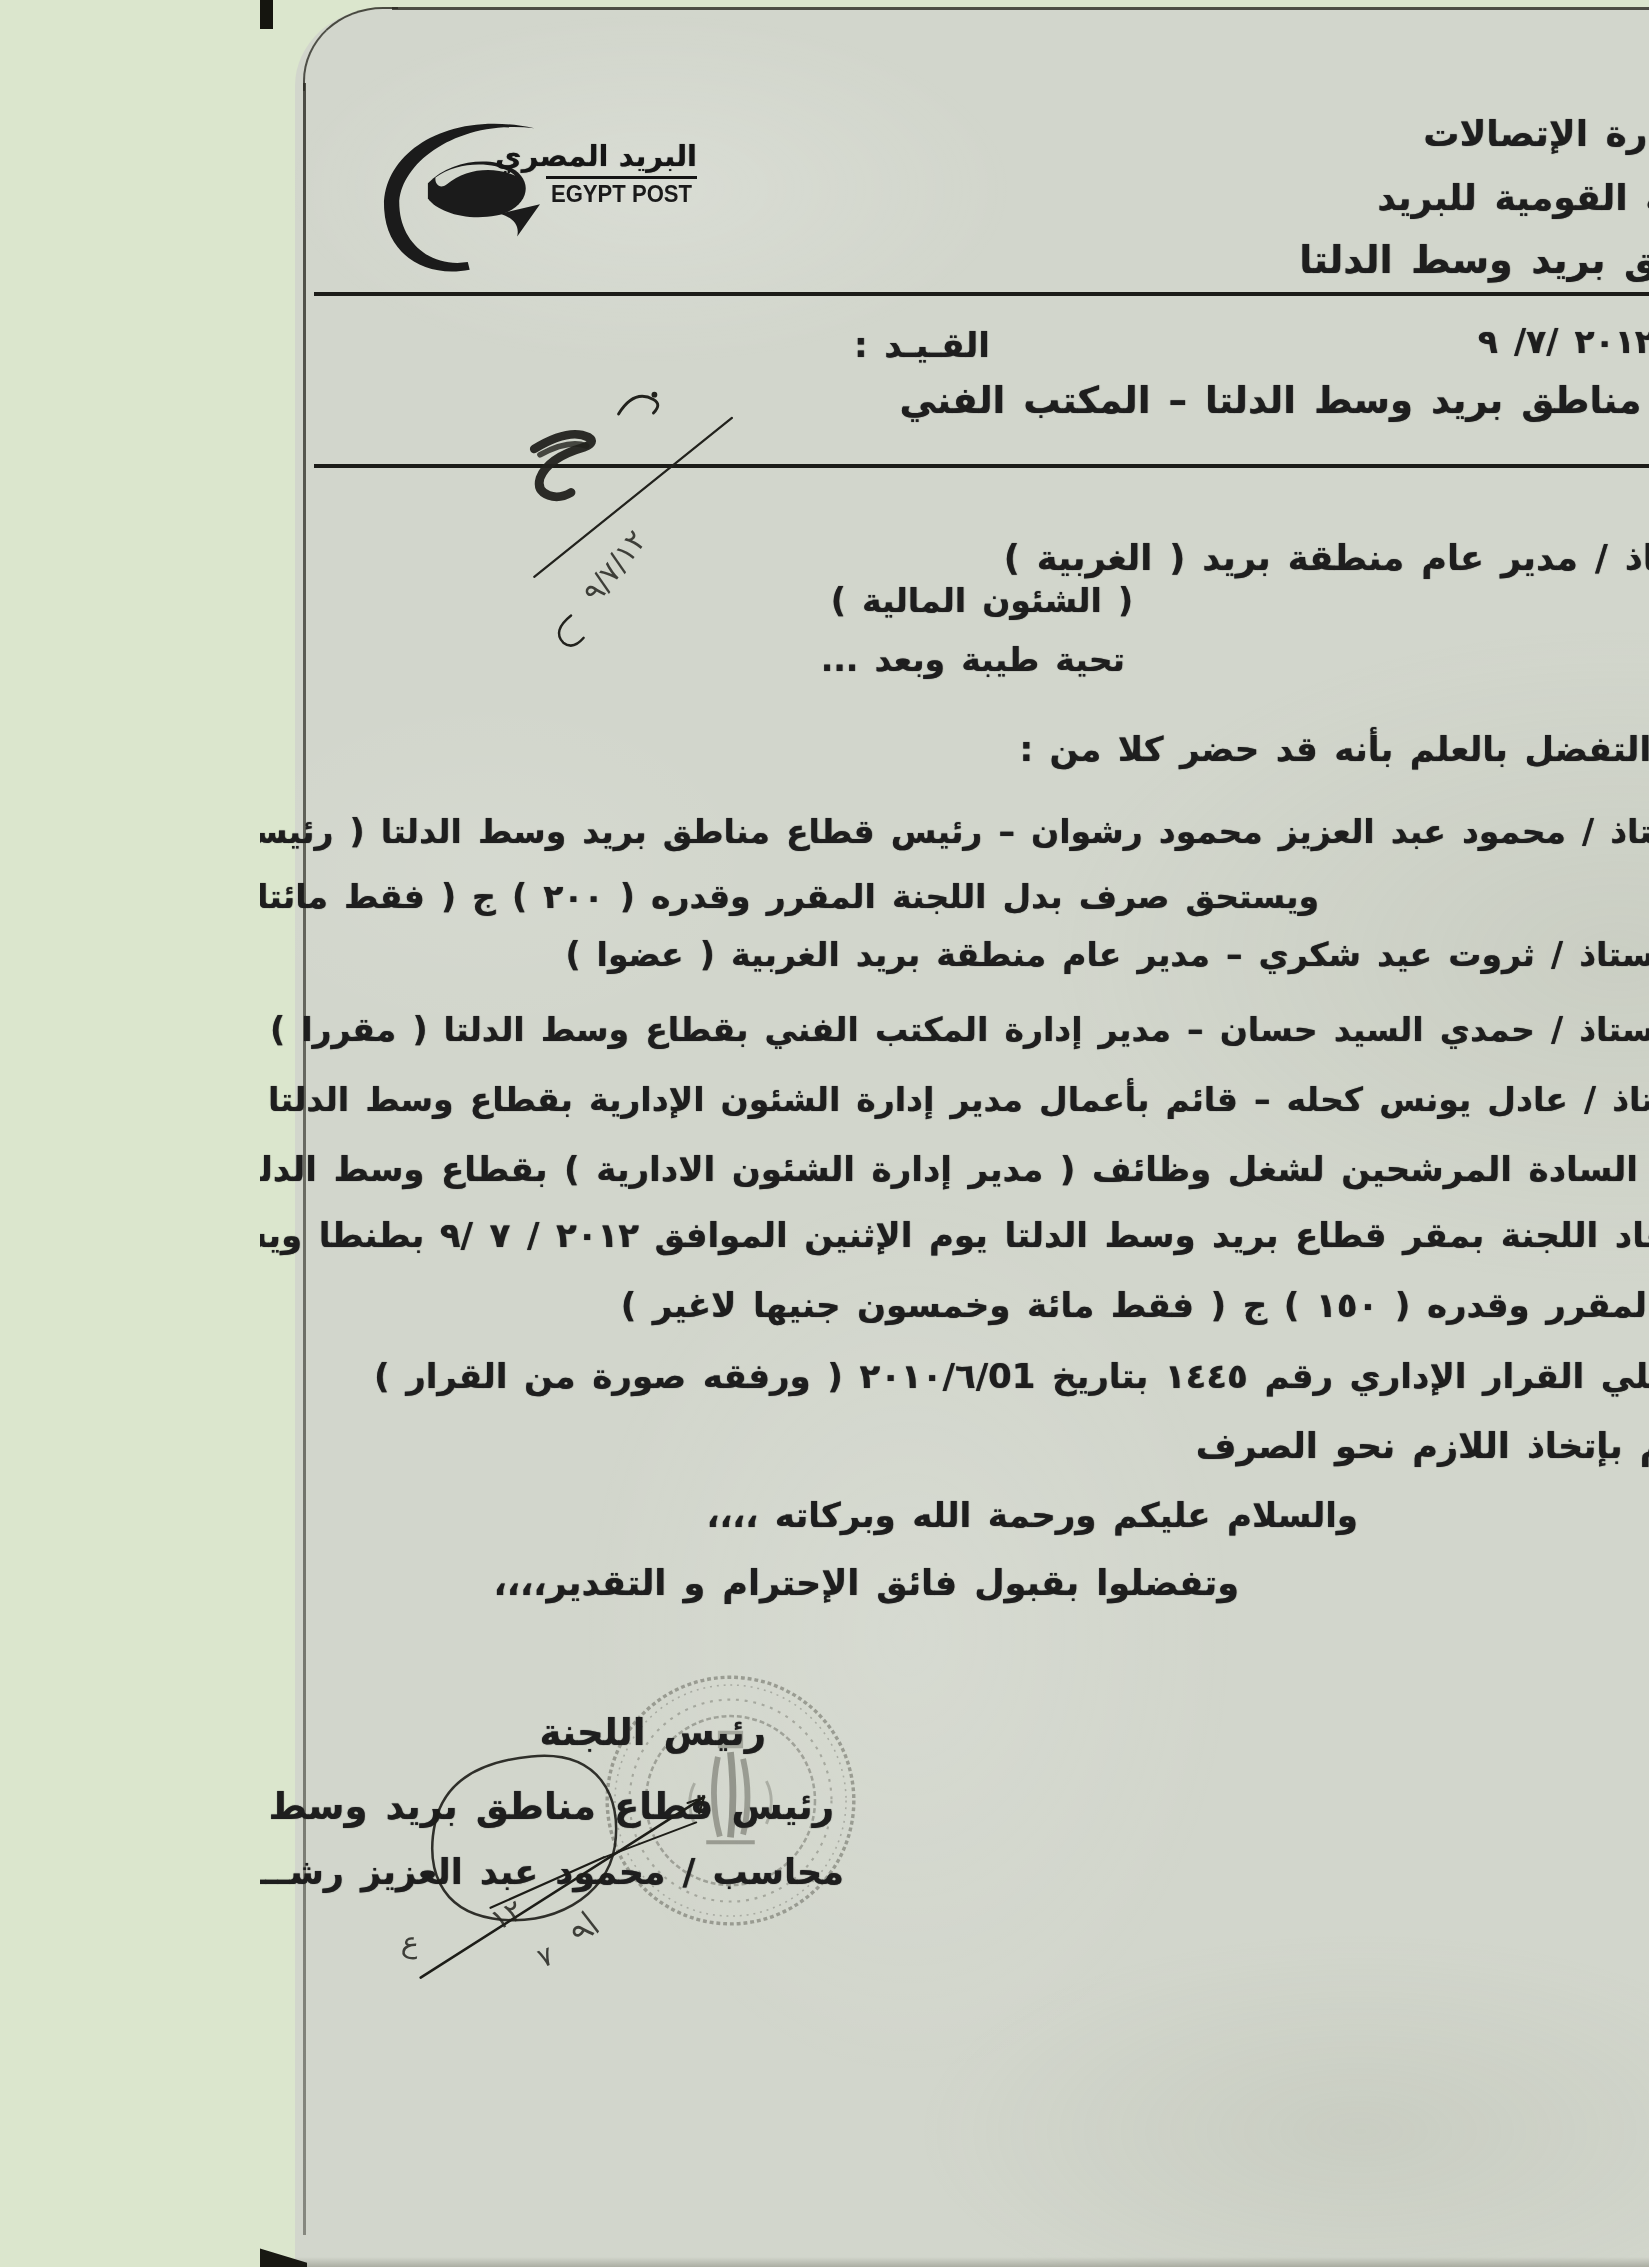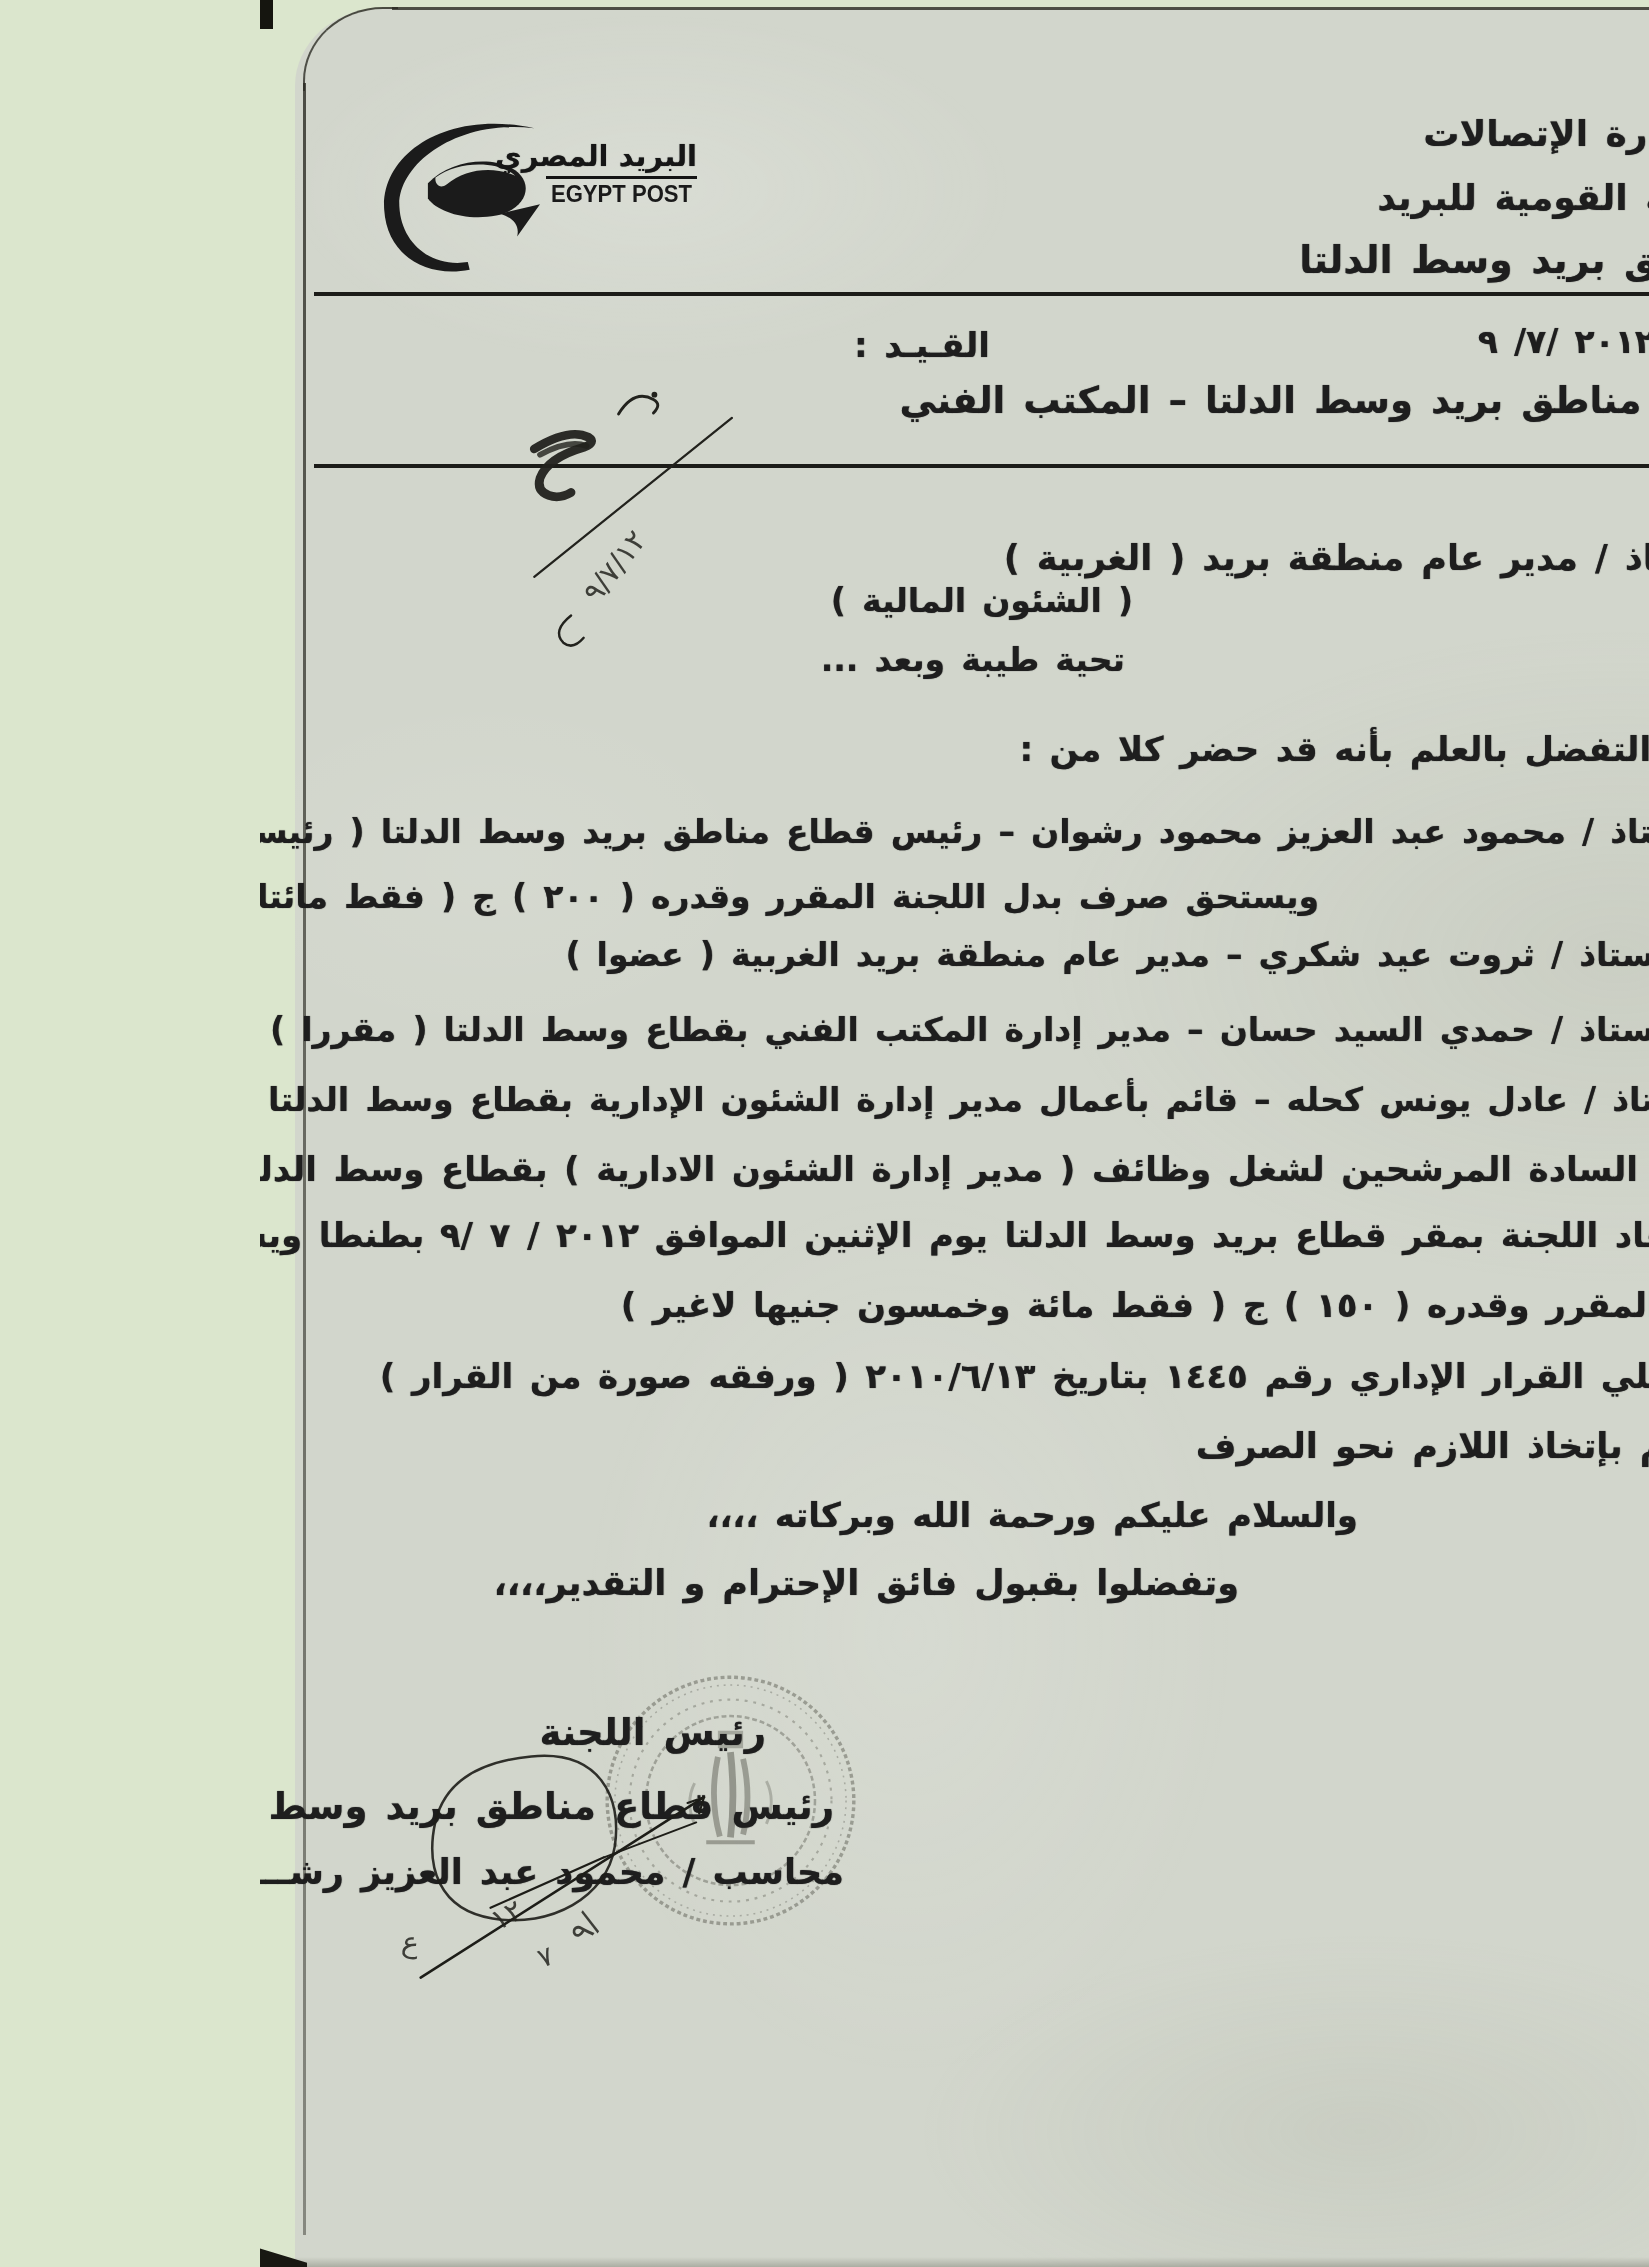--- a/index.html
+++ b/index.html
@@ -133,21 +133,21 @@
   <div class="ln" id="t-m1a">ويستحق صرف بدل اللجنة المقرر وقدره  ( ٢٠٠ ) ج ( فقط مائتان جنيها لاغير )</div>
   <div class="ln" id="t-m2">-    السيد الأستاذ / ثروت عيد شكري – مدير عام منطقة بريد الغربية ( عضوا )</div>
   <div class="ln" id="t-m3">-    السيد الأستاذ / حمدي السيد حسان – مدير إدارة المكتب الفني بقطاع وسط الدلتا ( مقررا )</div>
   <div class="ln" id="t-m4">-    السيد الأستاذ / عادل يونس كحله – قائم بأعمال مدير إدارة الشئون الإدارية بقطاع وسط الدلتا ( مقررا )</div>
   <div class="ln" id="t-purpose">للجنة إختيار السادة المرشحين لشغل وظائف ( مدير إدارة الشئون الادارية ) بقطاع وسط الدلتا</div>
   <div class="ln" id="t-meeting">
     <span>حيث تم إنعقاد اللجنة بمقر قطاع بريد وسط الدلتا يوم الإثنين الموافق</span><span class="num">٢٠١٢ / ٧ /٩</span><span>بطنطا ويستحقوا صرف</span>
   </div>
   <div class="ln" id="t-allow2">بدل اللجنة المقرر وقدره ( ١٥٠ ) ج ( فقط مائة وخمسون جنيها لاغير )</div>
   <div class="ln" id="t-decree">
-    <span>وذلك بناءا علي القرار الإداري رقم ١٤٤٥ بتاريخ</span> <span class="num">٢٠١٠/٦/١٣</span> <span>( ورفقه صورة من القرار )</span>
+    <span>وذلك بناءا علي القرار الإداري رقم ١٤٤٥ بتاريخ</span> <span class="num">٢٠١٠/٦/01</span> <span>( ورفقه صورة من القرار )</span>
   </div>
   <div class="ln" id="t-request">الأمل التكرم بإتخاذ اللازم نحو الصرف</div>
 
   <div class="ln" id="t-salam">والسلام عليكم ورحمة الله وبركاته ،،،،</div>
   <div class="ln" id="t-regards">وتفضلوا بقبول فائق الإحترام و التقدير،،،،</div>
 
   <div class="ln" id="t-sig1">رئيس اللجنة</div>
   <div class="ln" id="t-sig2">رئيس قطاع مناطق بريد وسط الدلتا</div>
   <div class="ln" id="t-sig3">محاسب / محمود عبد العزيز رشــــوان</div>
 

